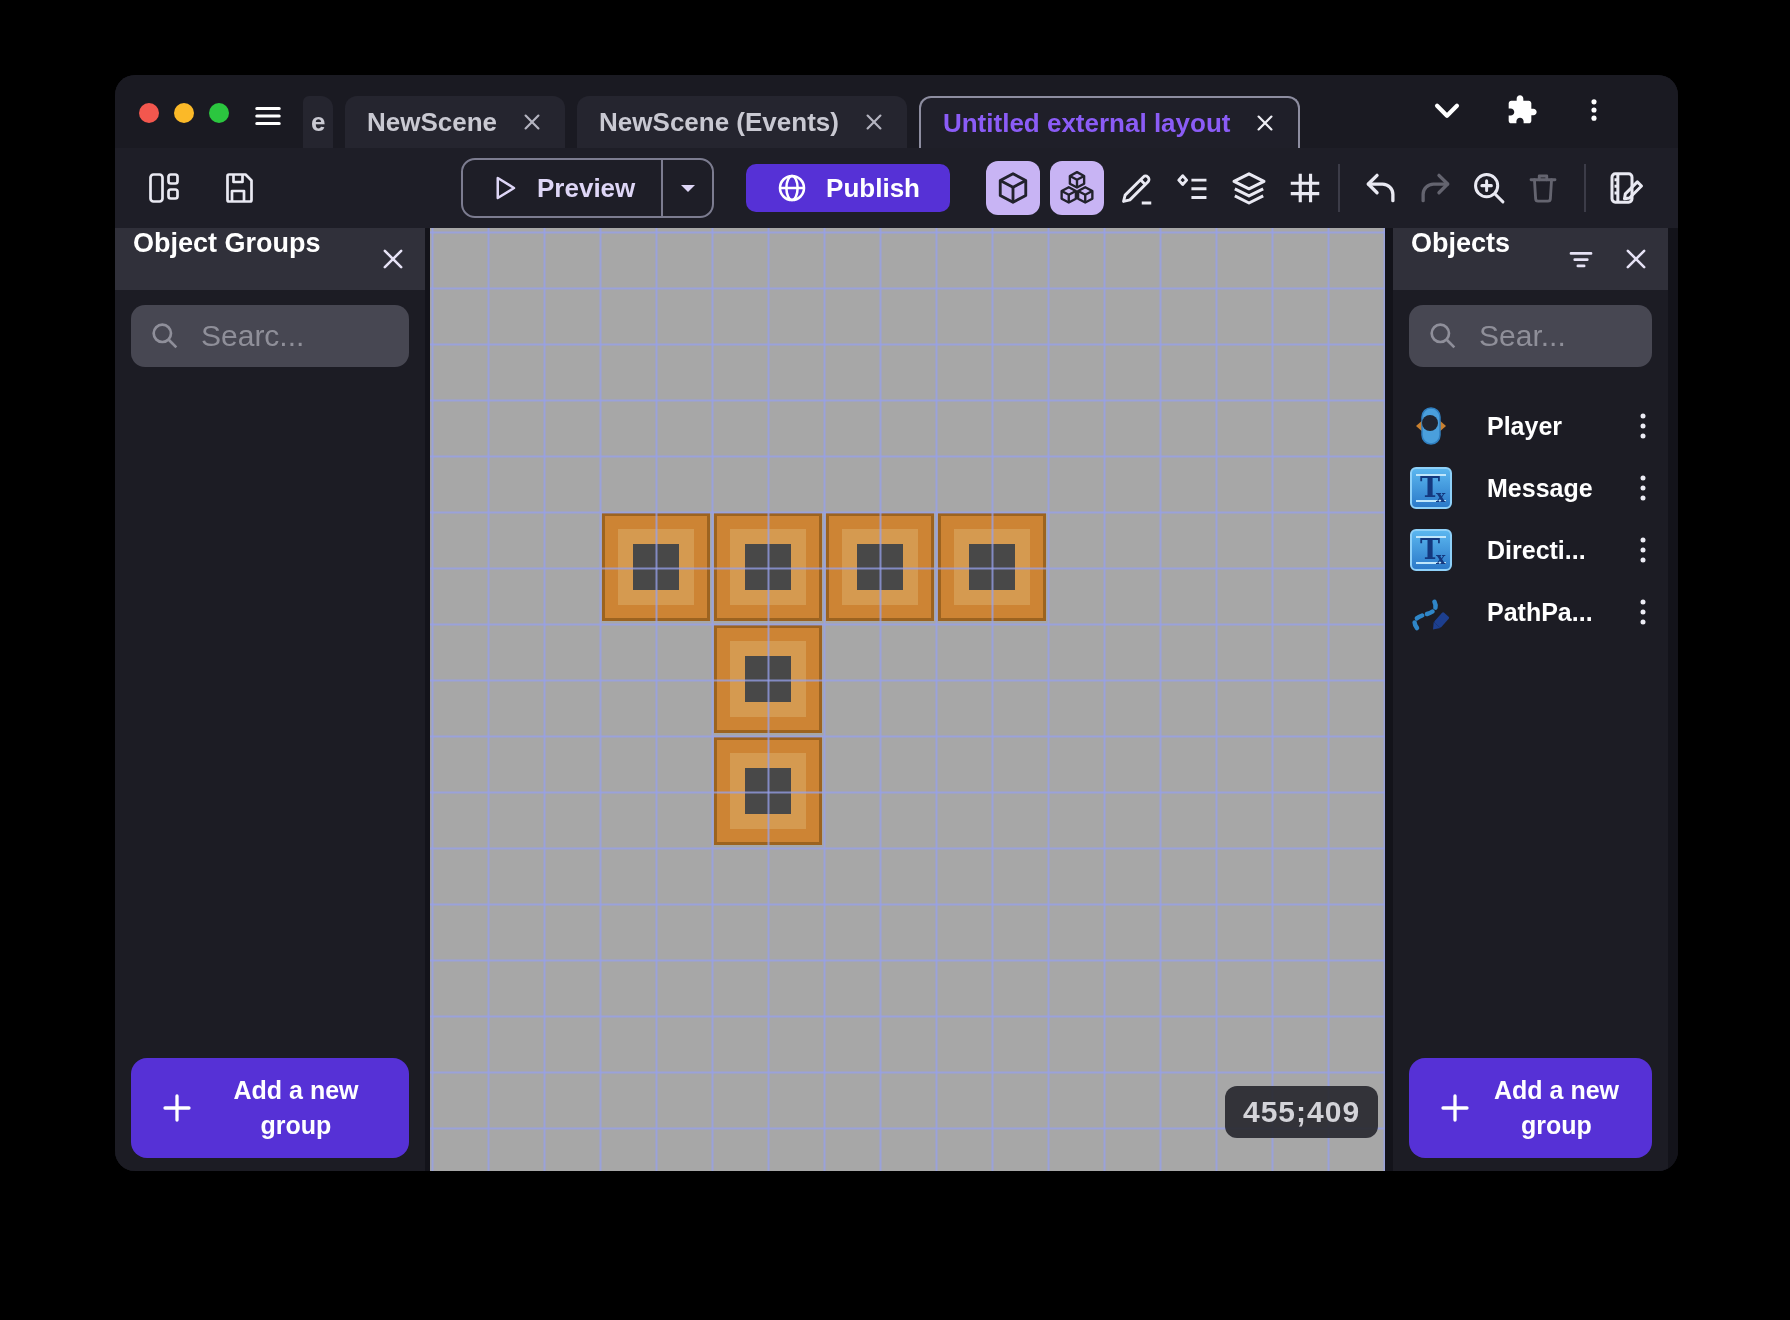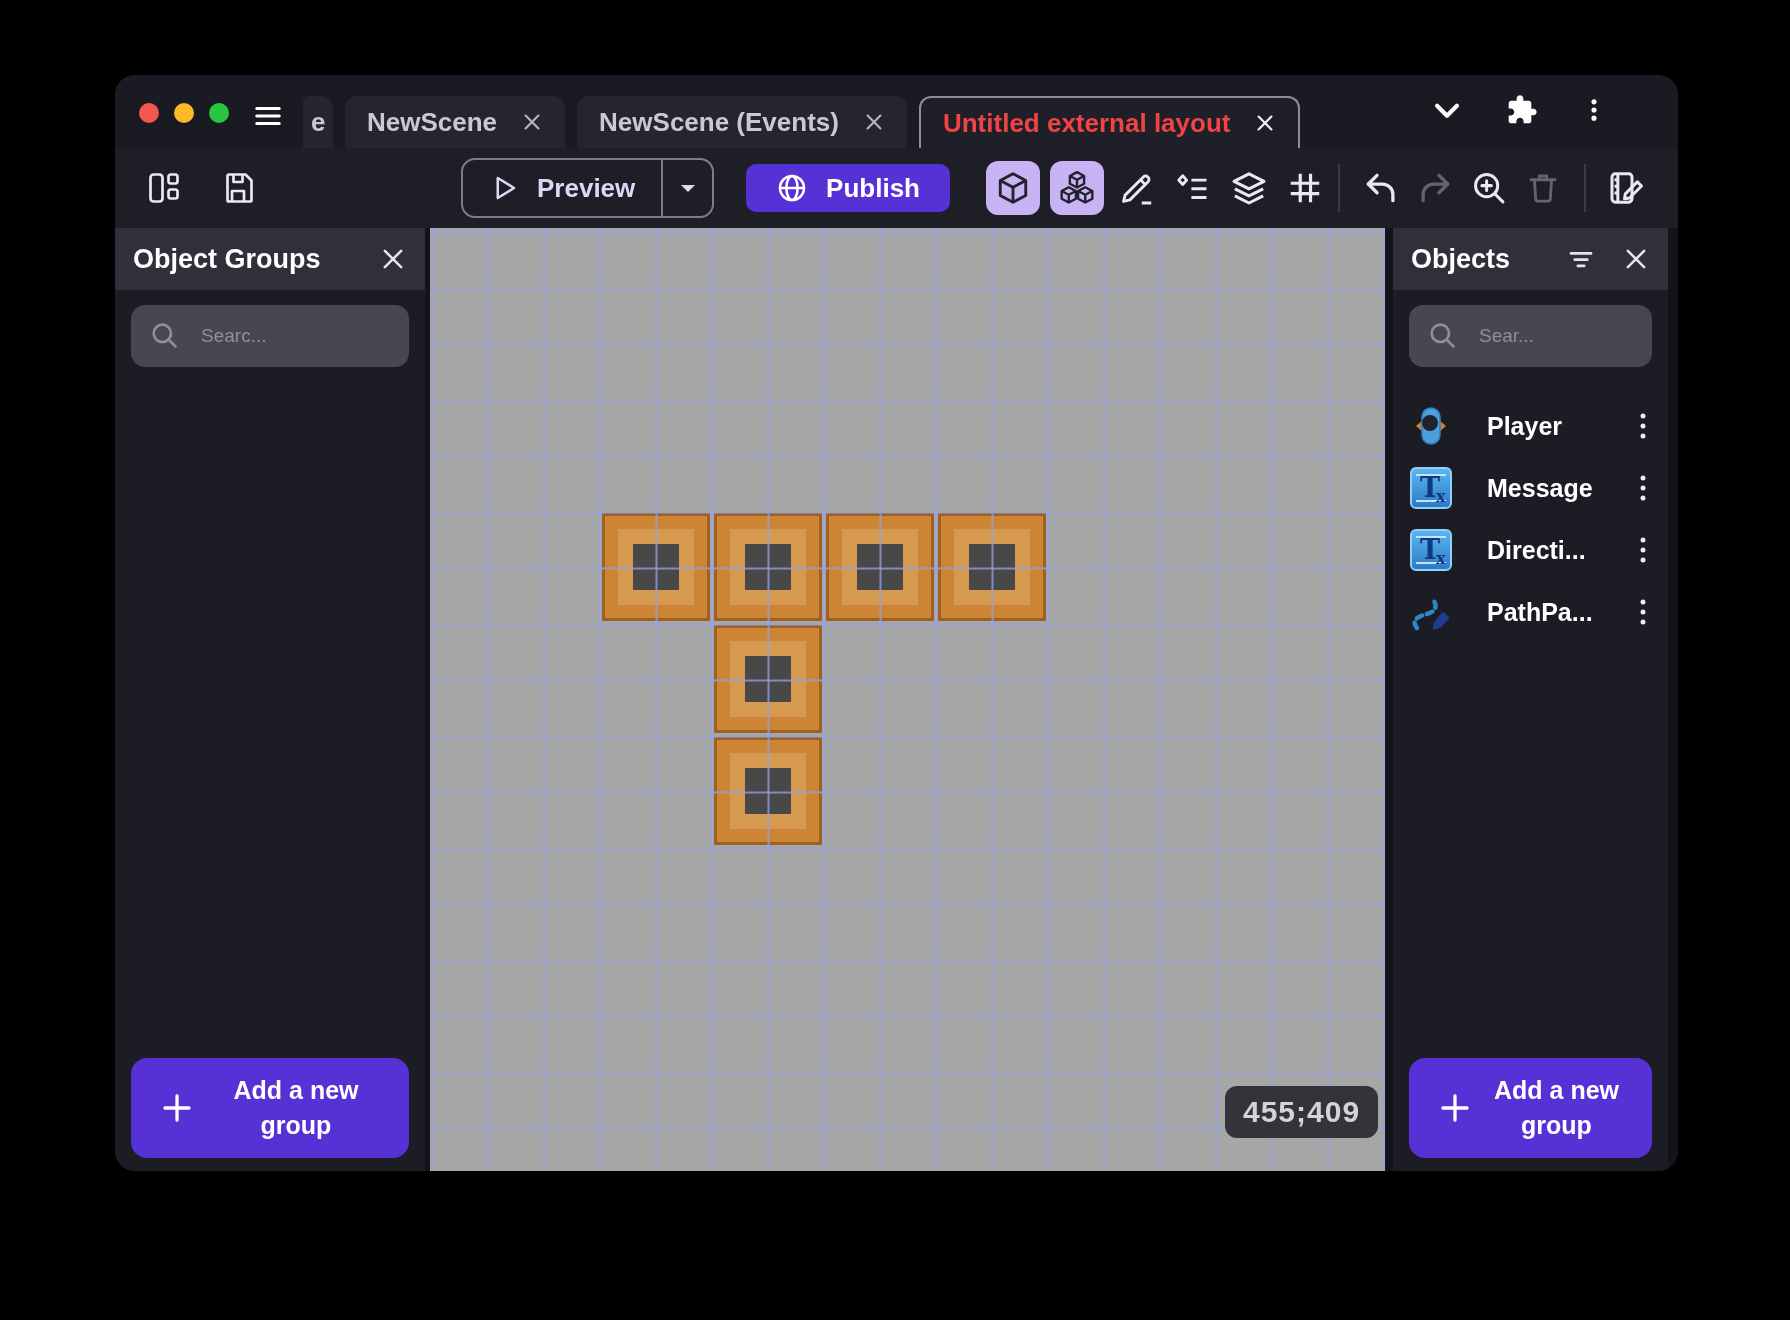--- a/index.html
+++ b/index.html
@@ -22,21 +22,21 @@
   .t-yellow { background:#fbb928; }
   .t-green  { background:#2bc63f; }
   .hamburger { position:absolute; left:135px; top:26px; width:36px; color:#fff; }
   .tabs { display:flex; align-items:flex-end; gap:12px; margin-left:188px; height:52px; }
   .tab { height:52px; display:flex; align-items:center; gap:24px;
          background:#25252f; border-radius:12px 12px 0 0; padding:0 22px;
          color:#c9c9d2; font-size:26px; font-weight:600; white-space:nowrap; }
   .tab .x { color:#b4b4c0; width:22px; }
   .tab.partial { width:30px; padding:0 8px; overflow:hidden; border-radius:6px 12px 0 0; }
   .tab.active { background:#1f1f29; border:2px solid #8d8da0; border-bottom:none;
-                color:#ef4444; font-weight:700; }
+                color:#8b5cf6; font-weight:700; }
   .tab.active .x { color:#efeff5; }
   .titlebar-right { position:absolute; right:70px; top:18px; display:flex;
                     align-items:center; gap:42px; color:#fff; }
   .icon { display:inline-flex; align-items:center; justify-content:center; }
   .icon svg { display:block; }
 
   
   .toolbar { height:80px; background:#1e1e27; display:flex; align-items:center;
              color:#e9e9f2; }
   .tb-left { display:flex; align-items:center; gap:28px; margin-left:26px; }
@@ -57,29 +57,29 @@
   .sep { width:2px; height:48px; background:#3c3c48; margin:0 10px; }
   .tb-right { display:flex; align-items:center; gap:8px; margin-left:auto; margin-right:28px; }
 
   
   .content { position:absolute; top:153px; left:0; right:0; bottom:0; background:#13131a; }
 
   .panel { position:absolute; top:0; bottom:0; background:#1c1c24;
            display:flex; flex-direction:column; }
   .panel-left  { left:0; width:310px; }
   .panel-right { right:10px; width:275px; }
-  .panel-header { height:62px; background:#30303a; display:flex; align-items:center;
+  .panel-header { height:62px; background:#30303a; display:flex; 
                   padding:0 18px; gap:26px; flex:none; }
   .panel-title { flex:1; color:#fff; font-size:27px; font-weight:700; }
   .panel-header .icon { color:#e6e2f5; }
   .searchbox { margin:15px 16px 0 16px; height:62px; background:#474752; border-radius:14px;
                display:flex; align-items:center; padding:0 18px; gap:20px; flex:none; }
   .searchbox .icon { color:#8f8f9a; }
   .searchbox input { flex:1; background:transparent; border:none; outline:none;
-                     color:#eab308; font-size:19px; font-family:inherit; min-width:0; }
+                     color:#eab308; font-size:30px; font-family:inherit; min-width:0; }
   .searchbox input::placeholder { color:#8f8f99; }
   .panel-fill { flex:1; }
   .btn-add { margin:0 16px 13px 16px; height:100px; border-radius:16px; background:#5631d6;
              display:flex; align-items:center; flex:none; color:#fff; }
   .btn-add .plus { margin-left:28px; color:#fff; }
   .btn-add .lines { flex:1; text-align:center; font-size:25px; font-weight:700; line-height:35px;
                     padding-right:12px; }
 
   
   .obj-list { margin-top:28px; }

